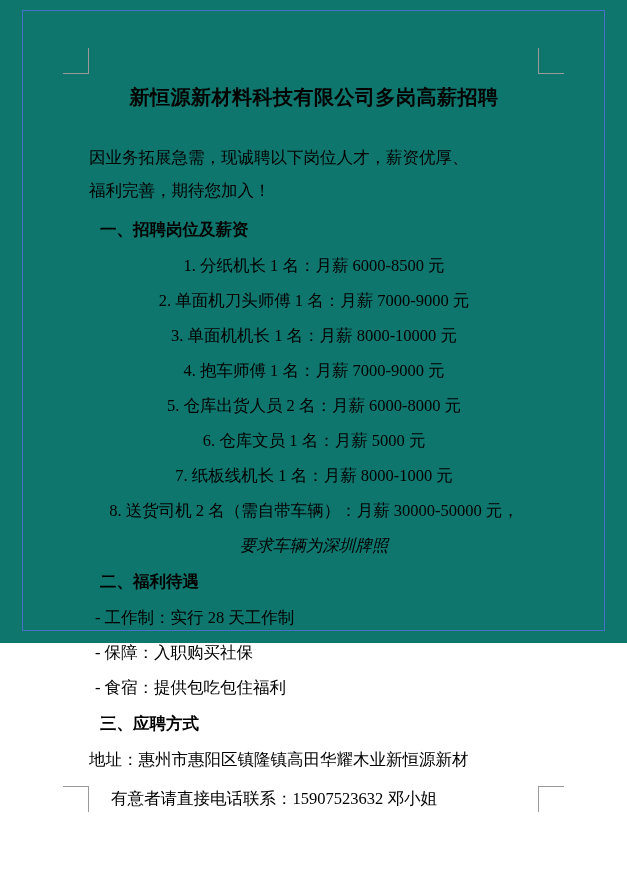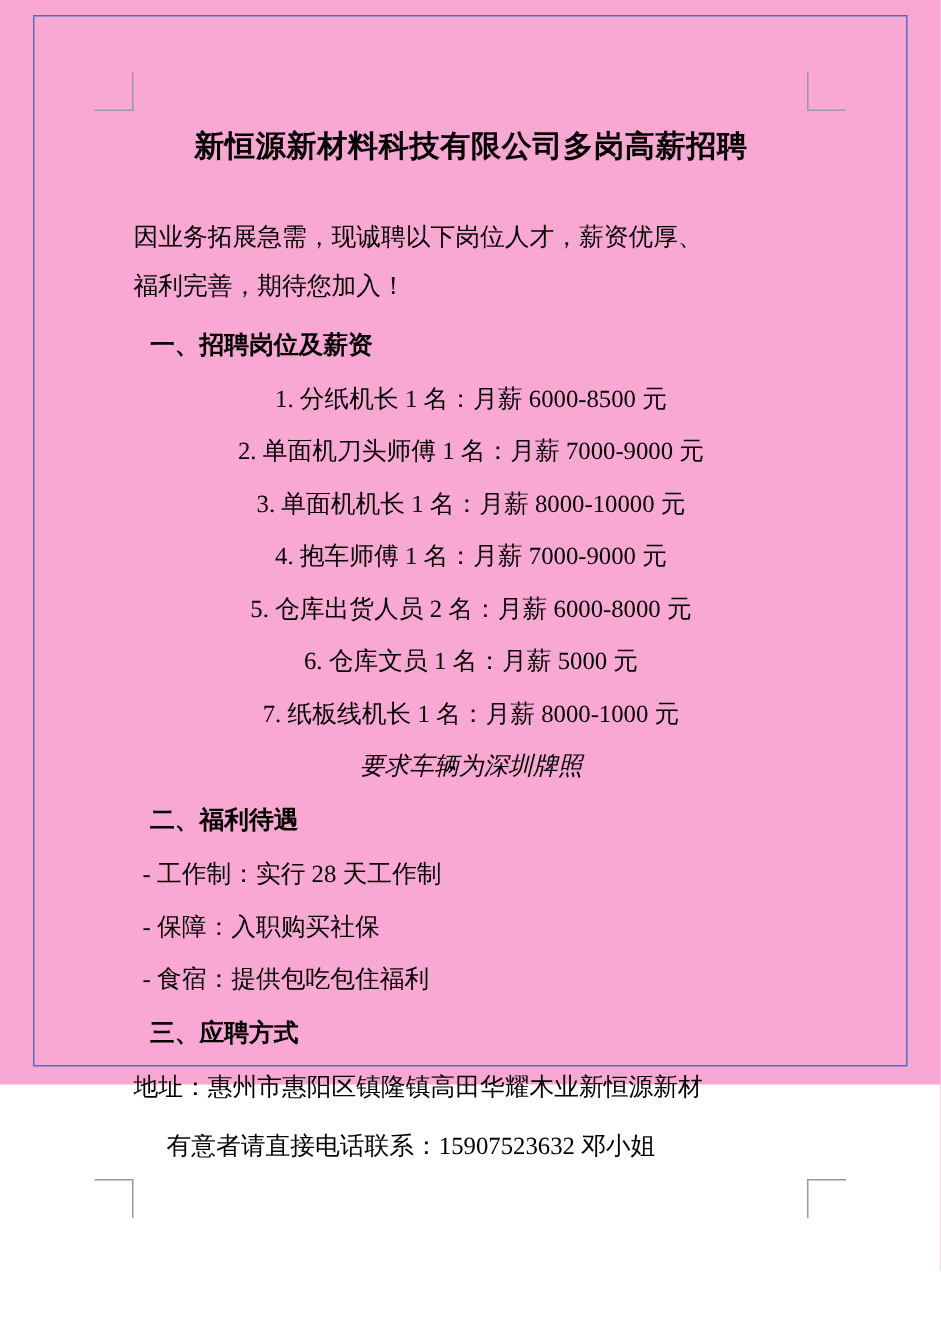--- a/index.html
+++ b/index.html
@@ -9,22 +9,22 @@
   body {
     width: 627px;
     height: 883px;
     background: #ffffff;
     font-family: "Liberation Serif", "DejaVu Serif", serif;
     overflow: hidden;
   }
   .page {
     position: relative;
     width: 627px;
-    height: 723px;
-    background: #f9a8d4;
+    height: 643px;
+    background: #0f766e;
     box-sizing: border-box;
   }
   
   .page-frame {
     position: absolute;
     left: 22px;
     top: 10px;
     right: 22px;
     bottom: 12px;
     border: 1px solid #4472c4;
@@ -160,20 +160,21 @@
 
     <div class="section">
       <div class="heading">一、招聘岗位及薪资</div>
       <p class="list-item">1. 分纸机长 1 名：月薪 6000-8500 元</p>
       <p class="list-item">2. 单面机刀头师傅 1 名：月薪 7000-9000 元</p>
       <p class="list-item">3. 单面机机长 1 名：月薪 8000-10000 元</p>
       <p class="list-item">4. 抱车师傅 1 名：月薪 7000-9000 元</p>
       <p class="list-item">5. 仓库出货人员 2 名：月薪 6000-8000 元</p>
       <p class="list-item">6. 仓库文员 1 名：月薪 5000 元</p>
       <p class="list-item">7. 纸板线机长 1 名：月薪 8000-1000 元</p>
+      <p class="list-item">8. 送货司机 2 名（需自带车辆）：月薪 30000-50000 元，</p>
       <p class="list-item indent2">要求车辆为深圳牌照</p>
     </div>
 
     <div class="section">
       <div class="heading">二、福利待遇</div>
       <p class="bullet-item">-  工作制：实行 28 天工作制</p>
       <p class="bullet-item">-  保障：入职购买社保</p>
       <p class="bullet-item">-  食宿：提供包吃包住福利</p>
     </div>
 

